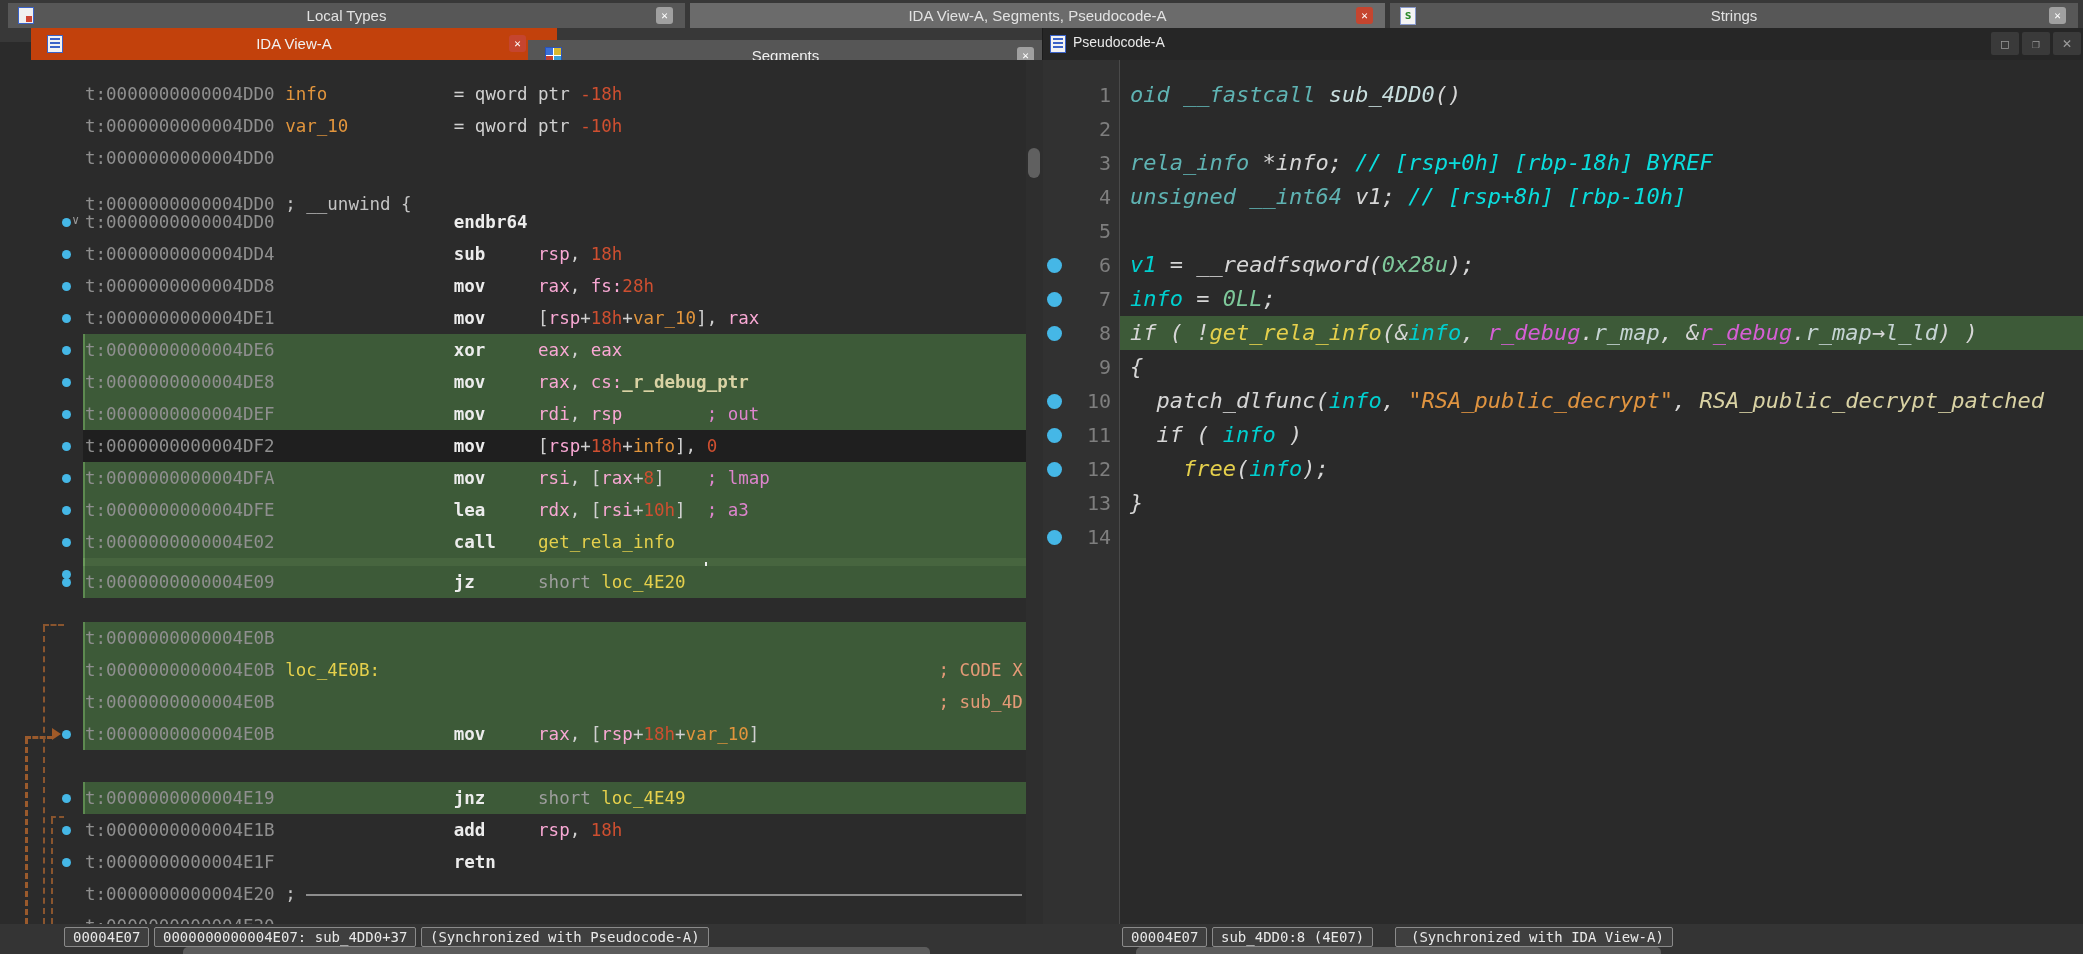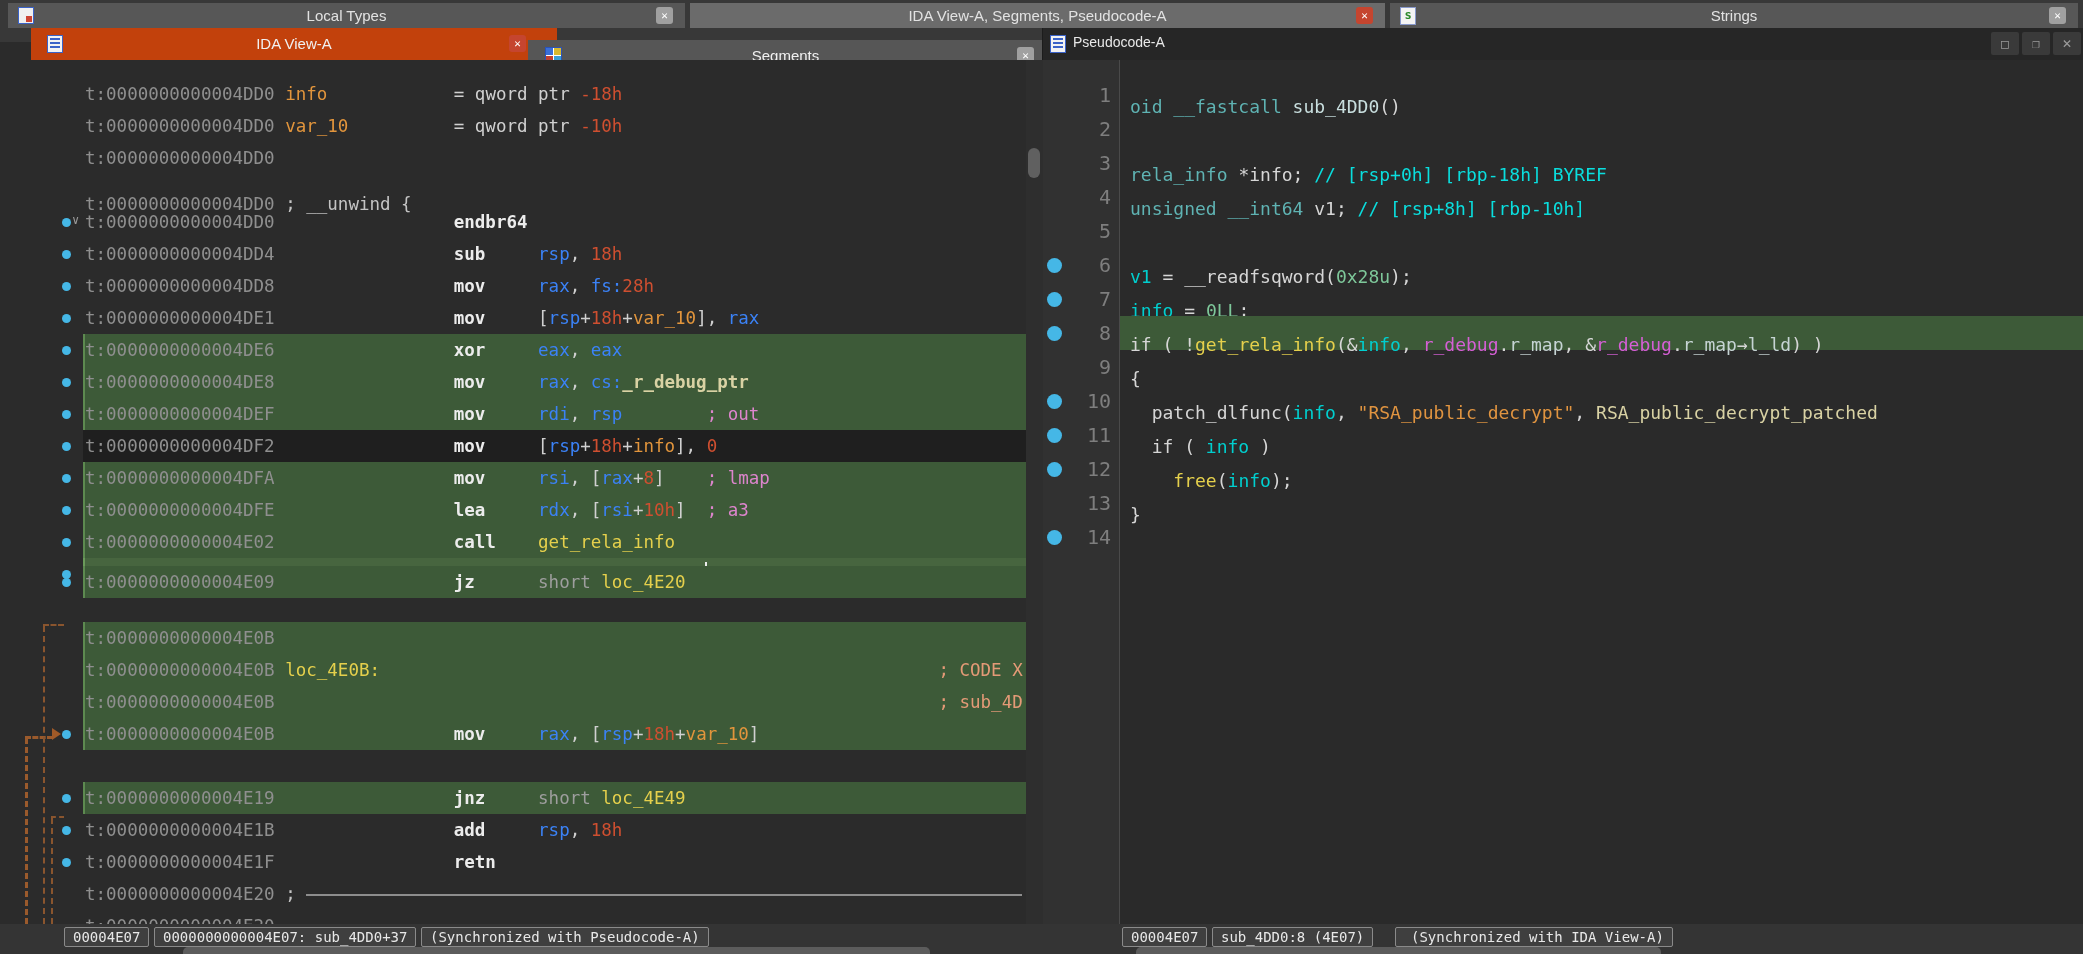--- a/index.html
+++ b/index.html
@@ -54,21 +54,21 @@
           background:#45b7e6;}
   .fold-glyph{position:absolute;left:72px;top:7px;color:#9a9a9a;font-size:12px;}
   .arrowhead{position:absolute;left:52px;top:10px;width:0;height:0;
              border-left:9px solid #a05a28;border-top:6px solid transparent;
              border-bottom:6px solid transparent;}
   .caret{position:absolute;left:705px;top:4px;width:2px;height:24px;background:#ececec;}
 
   .a-addr{color:#8f8f8f;}
   .a-hl{color:#efa32e;font-weight:bold;}
   .s-mn{color:#ececec;font-weight:bold;}
-  .s-reg{color:#3b82f6;}
+  .s-reg{color:#f9a8d4;}
   .s-num{color:#cf4f30;}
   .s-var{color:#e2953c;}
   .s-fn{color:#e5d04c;}
   .s-gn{color:#d9d2a4;font-weight:bold;}
   .s-kw{color:#9e9e9e;}
   .s-pl{color:#d0d0d0;}
   .s-cm{color:#c4c4c4;}
   .s-ac{color:#dd85cd;}
   .s-xr{color:#e49a77;}
   .s-rule{display:inline-block;width:716px;border-top:2px solid #8d8d8d;vertical-align:middle;}
@@ -90,21 +90,21 @@
             background:#2a2a2a;overflow:hidden;}
   #pc-gutter{position:absolute;left:0;top:0;width:76px;height:864px;background:#313131;
              border-right:1px solid #4a4a4a;}
   .pc-line{position:absolute;left:0;width:1040px;height:34px;}
   .pc-band{position:absolute;left:77px;right:0;top:0;bottom:0;}
   .pc-line.hl .pc-band{background:#3d5a38;}
   .pc-num{position:absolute;left:22px;width:46px;top:0;text-align:right;color:#7e7e7e;
           font-size:20px;line-height:34px;}
   .pc-bullet{position:absolute;left:4px;top:10px;width:15px;height:15px;border-radius:50%;
              background:#45b7e6;}
-  .pc-text{position:absolute;left:87px;top:12px;font-size:18px;line-height:34px;white-space:pre;}
+  .pc-text{position:absolute;left:87px;top:0;font-size:22px;line-height:34px;white-space:pre;font-style:italic;}
   .p-ty{color:#5fb3b3;}
   .p-fname{color:#c8dede;}
   .p-lv{color:#00cfcf;}
   .p-gv{color:#d55fd5;}
   .p-mem{color:#c6d4d4;}
   .p-fn{color:#e5d04c;}
   .p-num{color:#7ec89a;}
   .p-str{color:#e09440;}
   .p-cm{color:#0adede;}
   .p-gn{color:#d9d2a4;}

